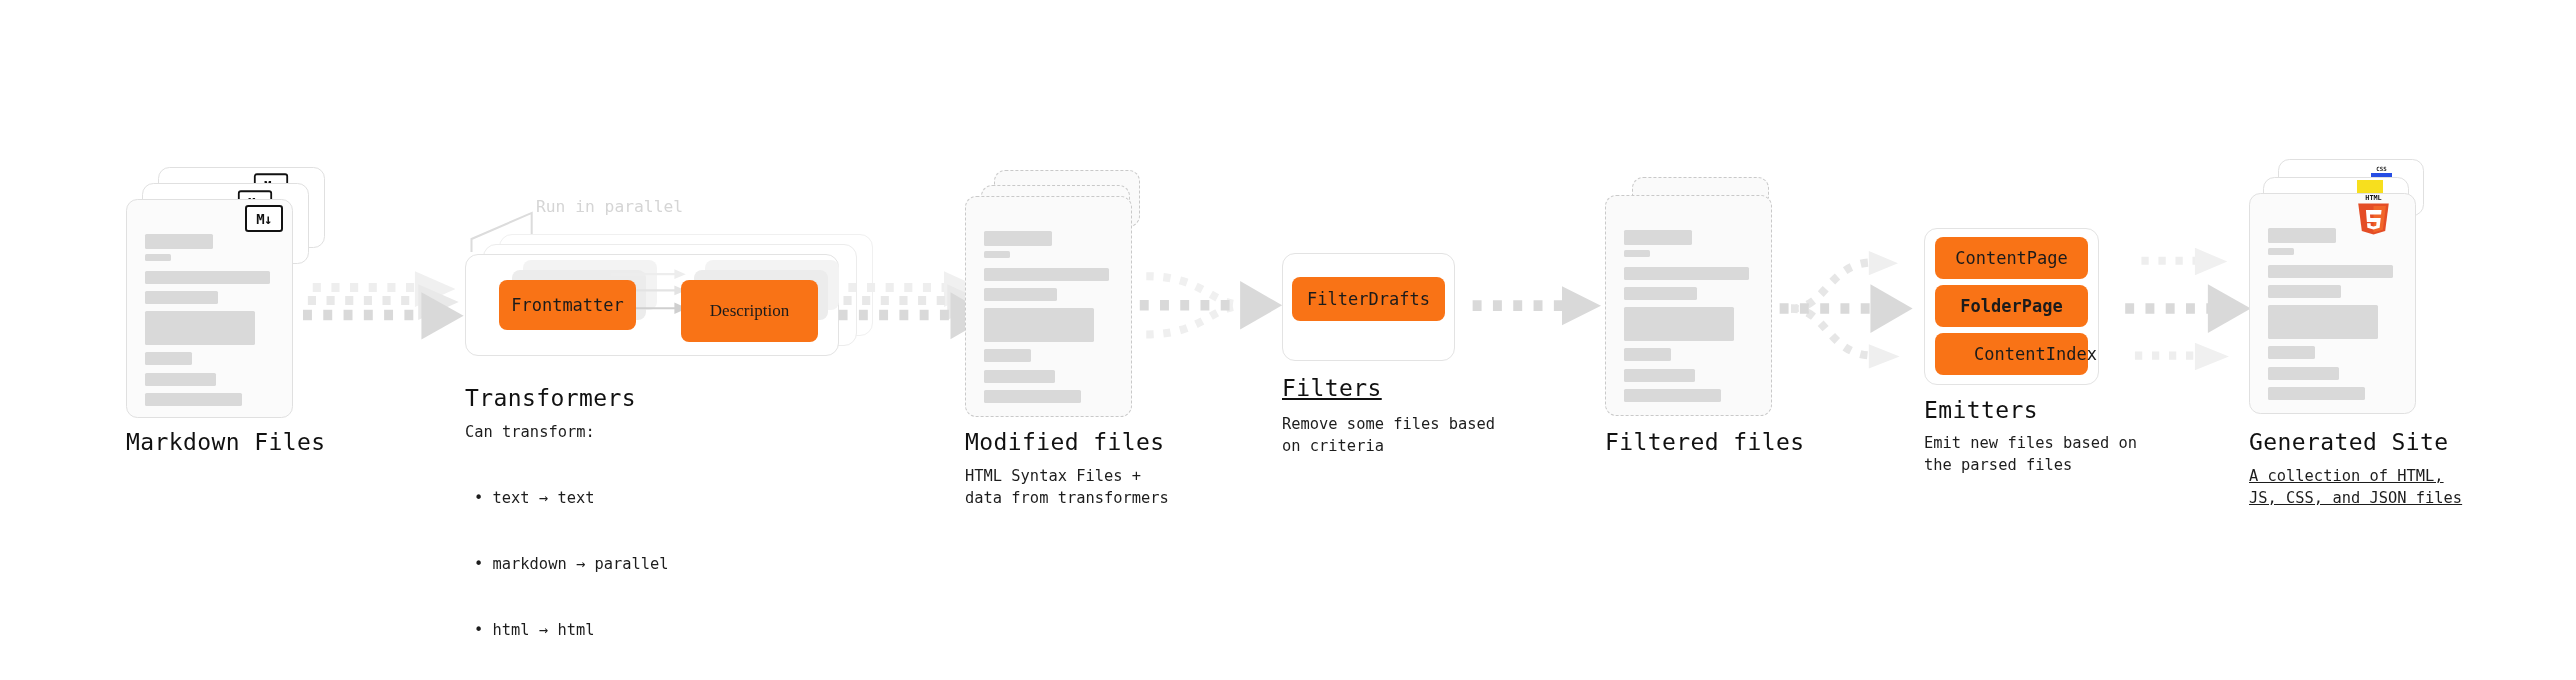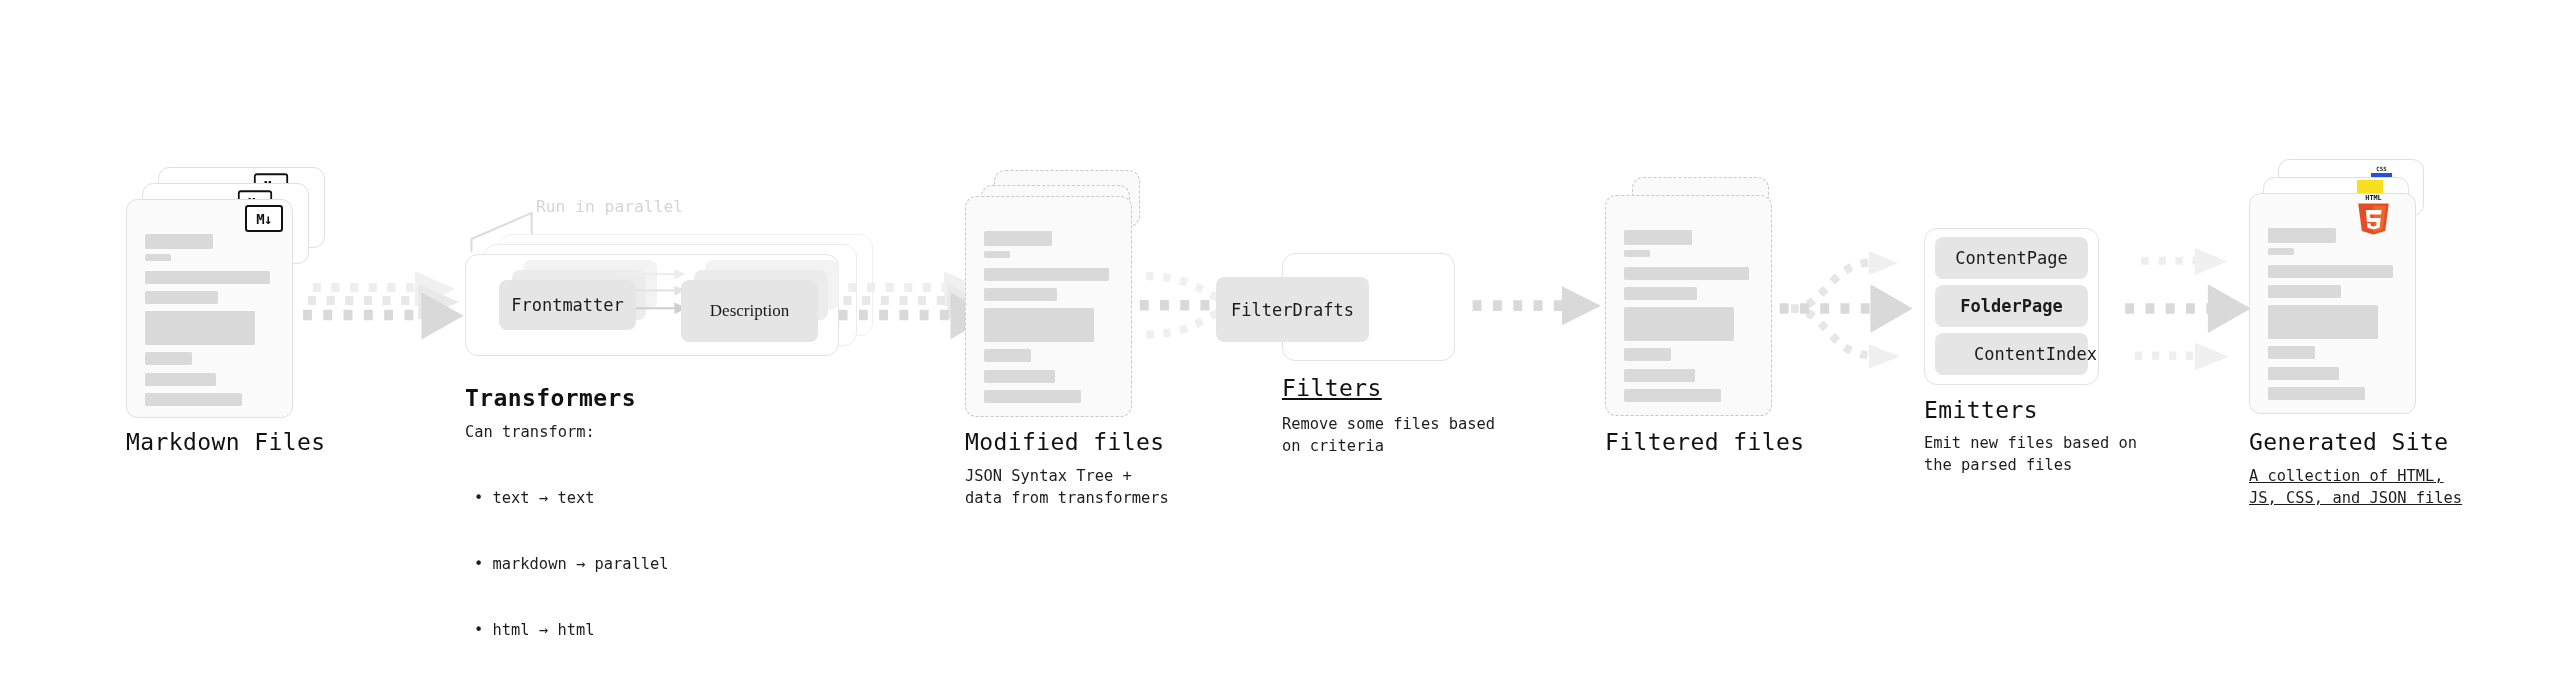--- a/index.html
+++ b/index.html
@@ -91,21 +91,21 @@
   
   .groupbox {
     position: absolute;
     border: 1.6px solid #e3e3e3;
     border-radius: 13px;
     background: #ffffff;
     box-sizing: border-box;
   }
   .chip {
     position: absolute;
-    background: #e5e5e5;
+    background: #f97316;
     border-radius: 8.1px;
     display: flex;
     align-items: center;
     justify-content: center;
     font-size: 17px;
     color: #1b1b1b;
     box-sizing: border-box;
     white-space: nowrap;
   }
   .chip.ghost1 { background: #ececec; }
@@ -222,21 +222,21 @@
       <polygon points="78,45 94,52 78,59" fill="#cfcfcf"></polygon>
     </svg>
 
     <div class="chip" style="left:499px; top:280px; width:137px; height:50px;">
       <span>Frontmatter</span>
     </div>
     <div class="chip" style="left:681px; top:280px; width:137px; height:62px;font-family:Liberation Serif, serif;">
       <span>Description</span>
     </div>
 
-    <div class="caption" style="left:465px; top:385px;font-weight:bold;">Transformers</div>
+    <div class="caption" style="left:465px; top:385px;">Transformers</div>
     <div class="subcaption" style="left:465px; top:421px;">Can transform:</div>
     <div class="bulletlist" style="left:474px; top:443px;">
       <div>• text → text</div>
       <div>• markdown → parallel</div>
       <div>• html → html</div>
     </div>
   </div>
 
   <svg class="abs" style="left:837px; top:268px;" width="154" height="73" viewBox="0 0 190 90">
     <g fill="none" stroke="#eeeeee" stroke-width="11" stroke-dasharray="10 13">
@@ -262,34 +262,34 @@
         <div class="bar sub"></div>
         <div class="bar w95"></div>
         <div class="bar w55"></div>
         <div class="bar w80"></div>
         <div class="bar w35"></div>
         <div class="bar w52"></div>
         <div class="bar w73"></div>
       </div>
     </div>
     <div class="caption" style="left:965px; top:429px;">Modified files</div>
-    <div class="subcaption" style="left:965px; top:465px;">JSON Syntax Tree +
+    <div class="subcaption" style="left:965px; top:465px;">HTML Syntax Files +
 data from transformers</div>
   </div>
 
   <svg class="abs" style="left:1138px; top:260px;" width="146" height="89" viewBox="0 0 180 110">
     <path d="M 10 20 C 80 20 90 55 128 55" fill="none" stroke="#f0f0f0" stroke-width="10" stroke-dasharray="9 12"></path>
     <path d="M 10 92 C 80 92 90 57 128 57" fill="none" stroke="#efefef" stroke-width="10" stroke-dasharray="9 12"></path>
     <line x1="2" y1="56" x2="132" y2="56" stroke="#d9d9d9" stroke-width="13" stroke-dasharray="11 14"></line>
     <polygon points="126,26 178,56 126,86" fill="#d9d9d9"></polygon>
   </svg>
 
   <div class="cardstack">
     <div class="groupbox" style="left:1282px; top:253px; width:173px; height:108px;"></div>
-    <div class="chip" style="left:1216px; top:277px; width:153px; height:65px;align-items:center;">
+    <div class="chip" style="left:1292px; top:277px; width:153px; height:44px;align-items:center;">
       <span>FilterDrafts</span>
     </div>
     <div class="caption" style="left:1282px; top:375px;text-decoration:underline;">Filters</div>
     <div class="subcaption" style="left:1282px; top:413px;">Remove some files based
 on criteria</div>
   </div>
 
   <svg class="abs" style="left:1471px; top:286px;" width="130" height="49" viewBox="0 0 160 60">
     <line x1="2" y1="24" x2="118" y2="24" stroke="#d9d9d9" stroke-width="13" stroke-dasharray="11 14"></line>
     <polygon points="112,0 160,24 112,48" fill="#d9d9d9"></polygon>

